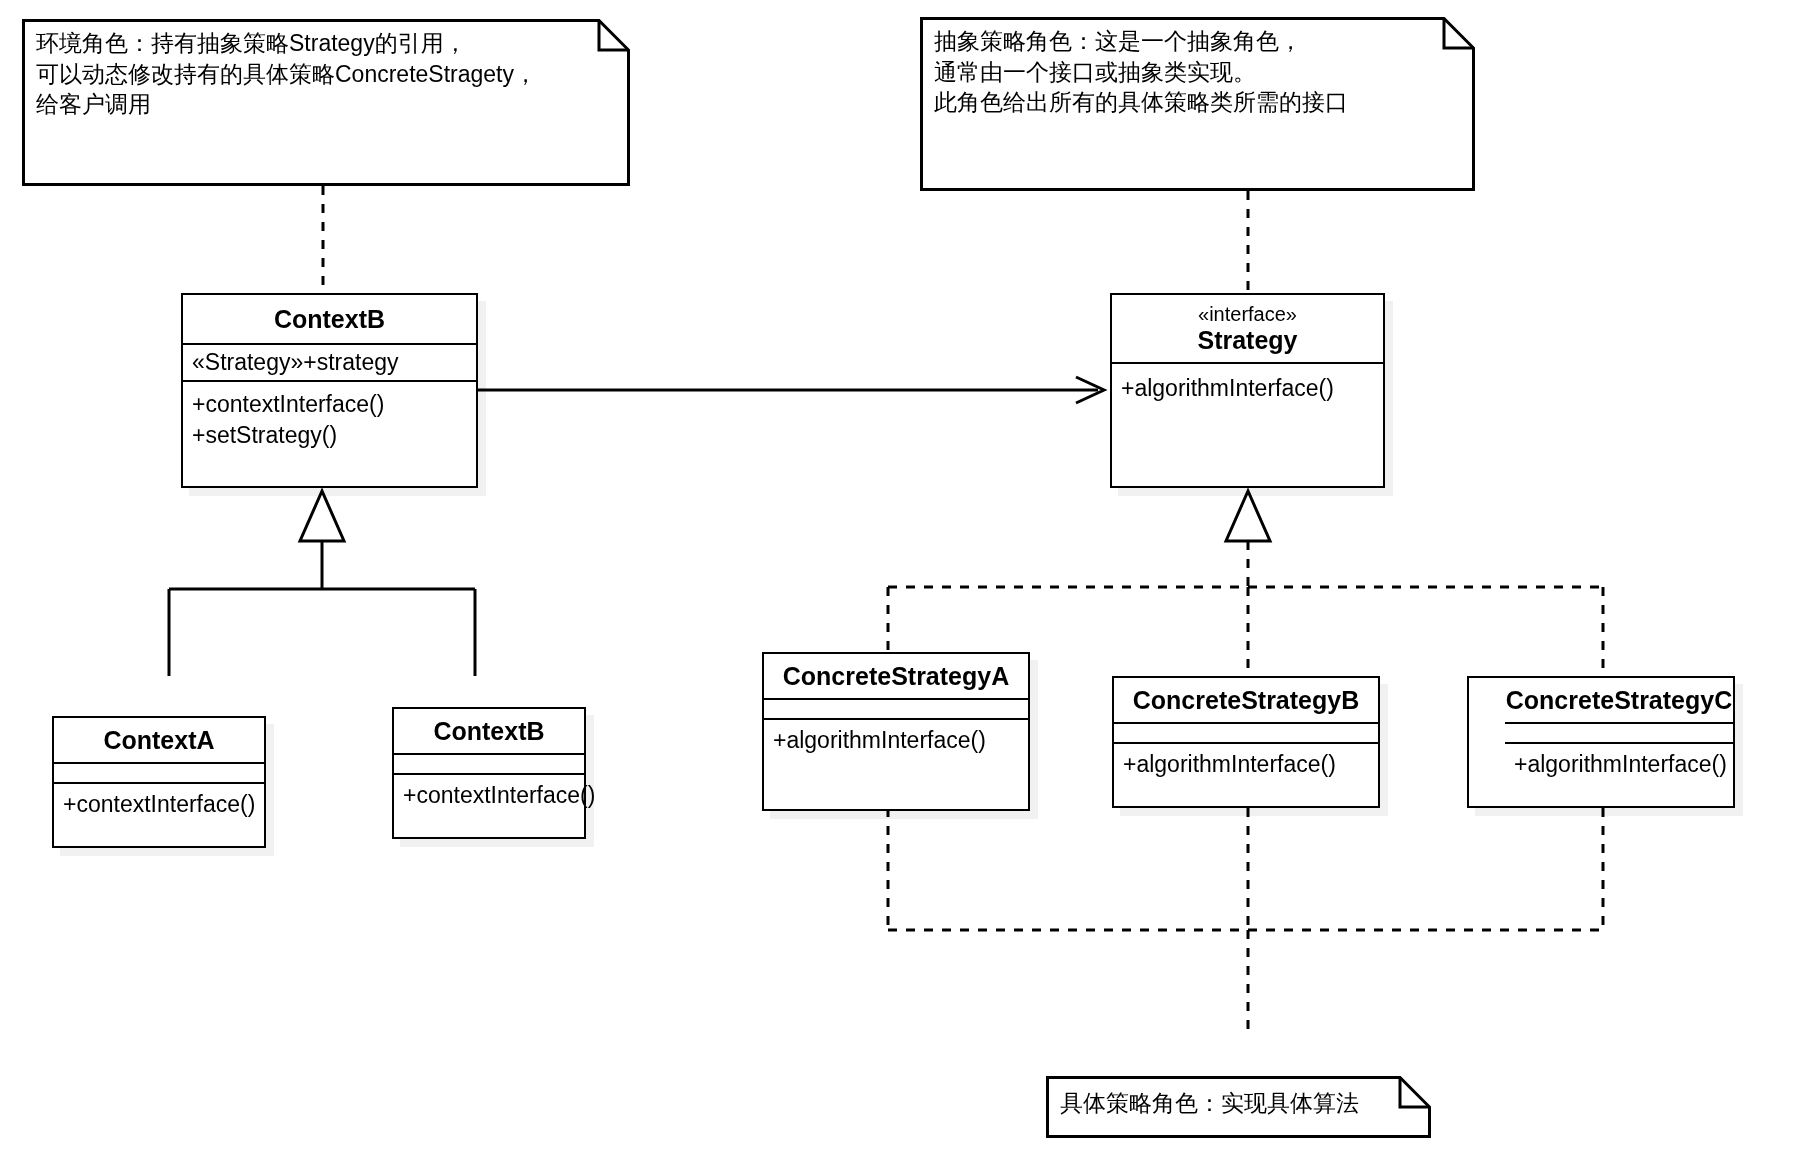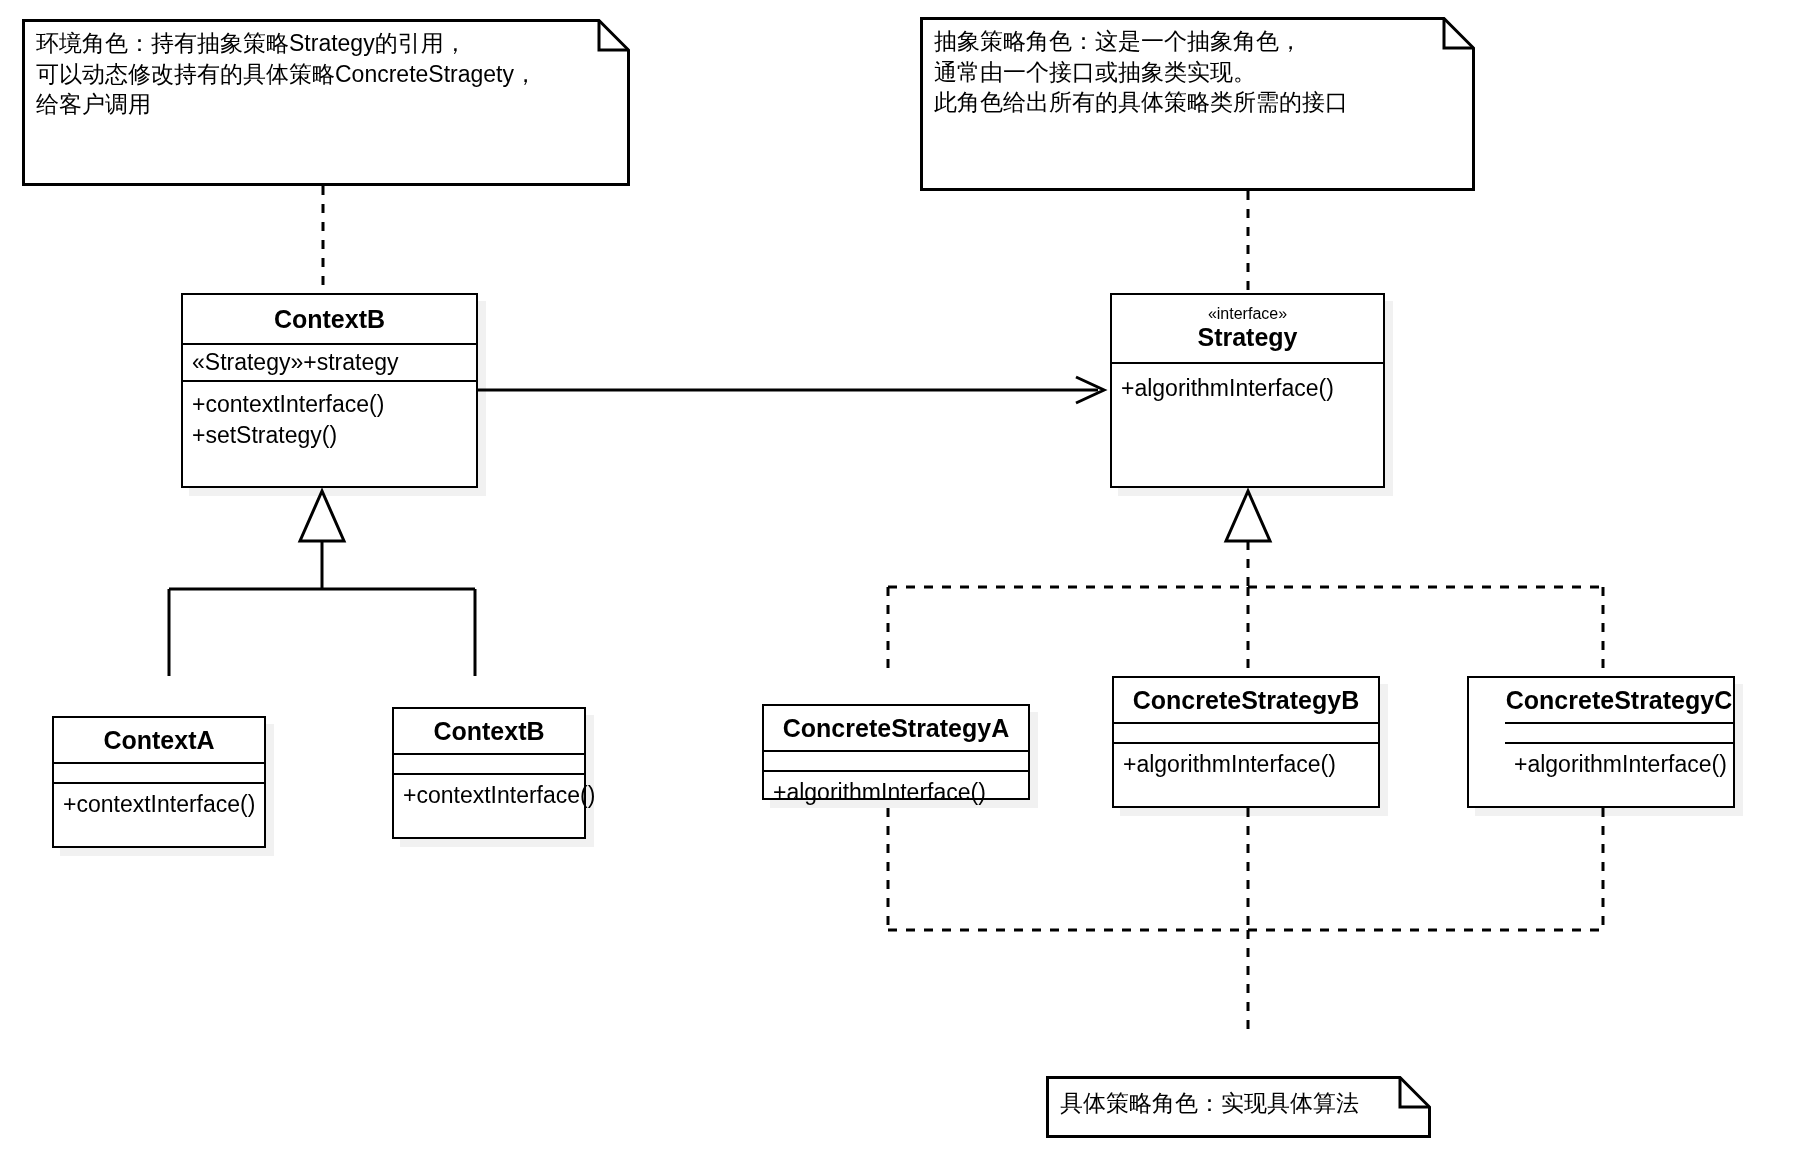--- a/index.html
+++ b/index.html
@@ -45,21 +45,21 @@
   .title-text {
     text-align: center;
     font-weight: bold;
     font-size: 25px;
     color: #000000;
     line-height: 1.15;
   }
   .stereo-text {
     text-align: center;
     font-weight: normal;
-    font-size: 16px;
+    font-size: 20px;
     color: #000000;
     line-height: 1.15;
   }
   .member-text {
     text-align: left;
     font-size: 23px;
     color: #000000;
     line-height: 1.35;
     padding-left: 9px;
     white-space: nowrap;
@@ -185,21 +185,21 @@
       <div class="title-text">ContextB</div>
     </div>
     <div class="compartment comp-divider" style="height:20px;">
       <div class="member-text"></div>
     </div>
     <div class="compartment comp-divider" style="height:63px; justify-content:flex-start; padding-top:5px;">
       <div class="member-text">+contextInterface()</div>
     </div>
   </div>
 
-  <div class="uml-box" style="left:762px; top:704px; width:268px; height:96px;">
+  <div class="uml-box" style="left:762px; top:652px; width:268px; height:159px;">
     <div class="compartment" style="height:44px;">
       <div class="title-text">ConcreteStrategyA</div>
     </div>
     <div class="compartment comp-divider" style="height:20px;">
       <div class="member-text"></div>
     </div>
     <div class="compartment comp-divider" style="height:63px; justify-content:flex-start; padding-top:5px;">
       <div class="member-text">+algorithmInterface()</div>
     </div>
   </div>

